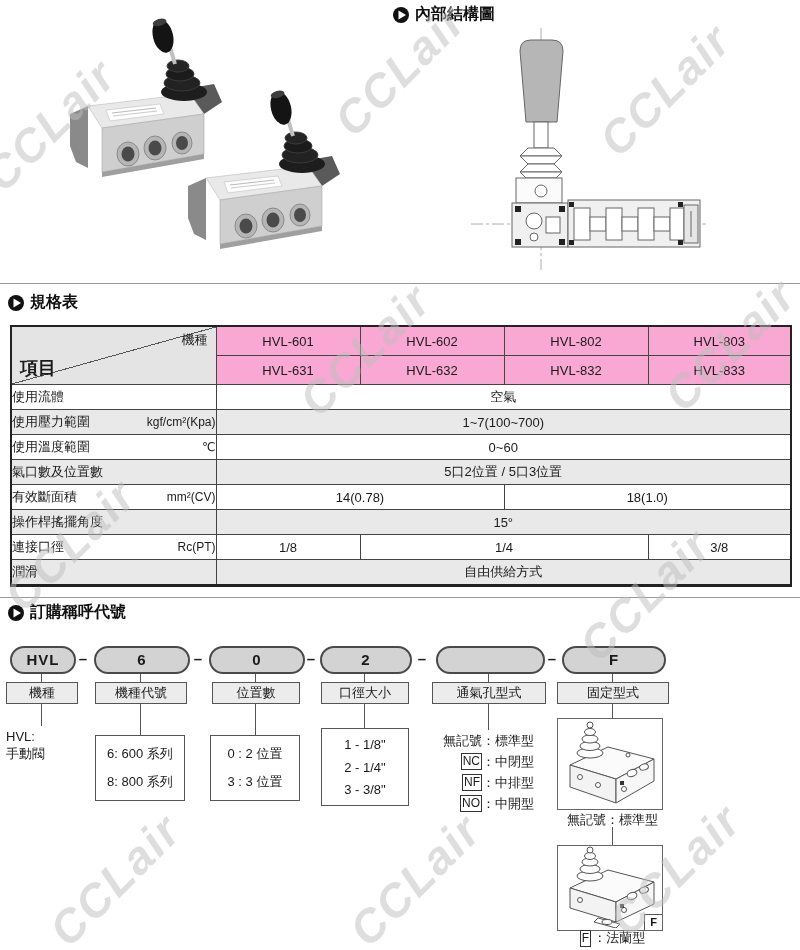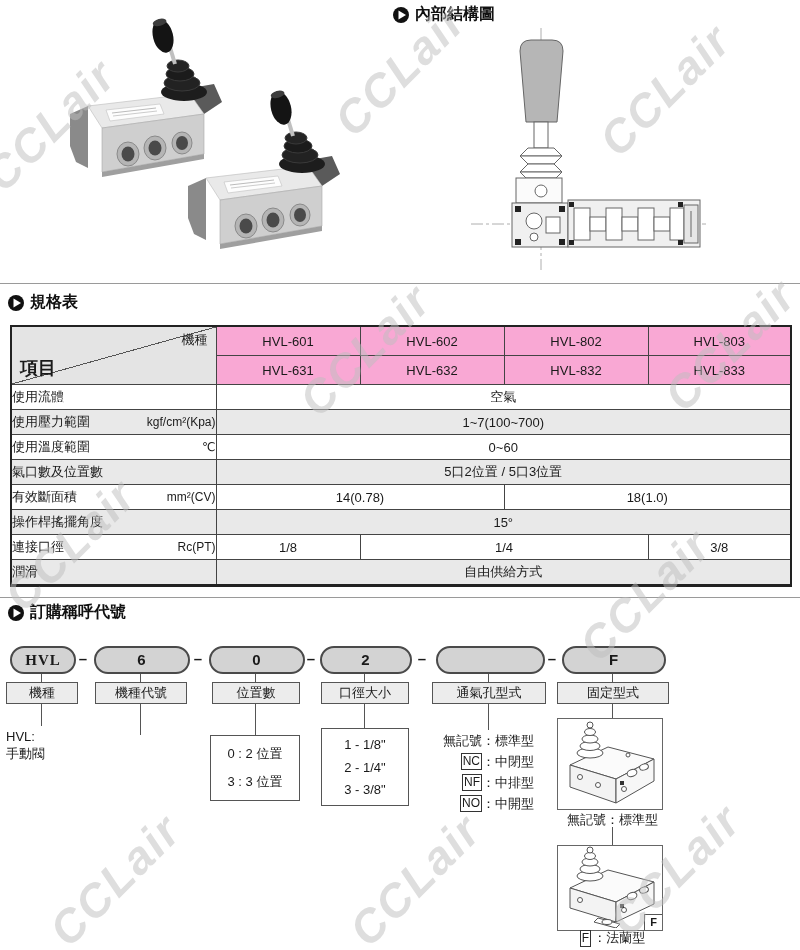--- a/index.html
+++ b/index.html
@@ -278,21 +278,21 @@
   <div class="hr" style="top:597px;"></div>
 
   <div class="sec-title" style="left:8px;top:602px;font-family:Liberation Serif, serif;">
     <svg width="16" height="16" viewBox="0 0 16 16">
       <circle cx="8" cy="8" r="8" fill="#111"></circle>
       <polygon points="5.5,3.5 13,8 5.5,12.5" fill="#fff"></polygon>
     </svg>
     <span>訂購稱呼代號</span>
   </div>
 
-  <div class="pill" style="left:10px;top:646px;width:62px;font-family:Liberation Serif, serif;">HVL</div>
+  <div class="pill" style="left:10px;top:646px;width:62px;">HVL</div>
   <div class="pill" style="left:94px;top:646px;width:92px;">6</div>
   <div class="pill" style="left:209px;top:646px;width:92px;">0</div>
   <div class="pill" style="left:320px;top:646px;width:88px;">2</div>
   <div class="pill" style="left:436px;top:646px;width:105px;"></div>
   <div class="pill" style="left:562px;top:646px;width:100px;">F</div>
 
   <div class="dash" style="left:75px;top:650px;">–</div>
   <div class="dash" style="left:190px;top:650px;">–</div>
   <div class="dash" style="left:303px;top:650px;">–</div>
   <div class="dash" style="left:414px;top:650px;">–</div>
@@ -317,20 +317,24 @@
   <div class="vline" style="left:255px;top:704px;height:31px;"></div>
   <div class="vline" style="left:364px;top:704px;height:24px;"></div>
   <div class="vline" style="left:488px;top:704px;height:26px;"></div>
   <div class="vline" style="left:612px;top:704px;height:14px;"></div>
 
   <div class="dtext" style="left:6px;top:728px;width:70px;">
     <div>HVL:</div>
     <div>手動閥</div>
   </div>
 
+  <div class="dbox" style="left:95px;top:735px;width:88px;height:64px;">
+    <div>6: 600 系列</div>
+    <div>8: 800 系列</div>
+  </div>
 
   <div class="dbox" style="left:210px;top:735px;width:88px;height:64px;">
     <div>0 : 2 位置</div>
     <div>3 : 3 位置</div>
   </div>
 
   <div class="dbox" style="left:321px;top:728px;width:86px;height:76px;">
     <div>1 - 1/8"</div>
     <div>2 - 1/4"</div>
     <div>3 - 3/8"</div>

